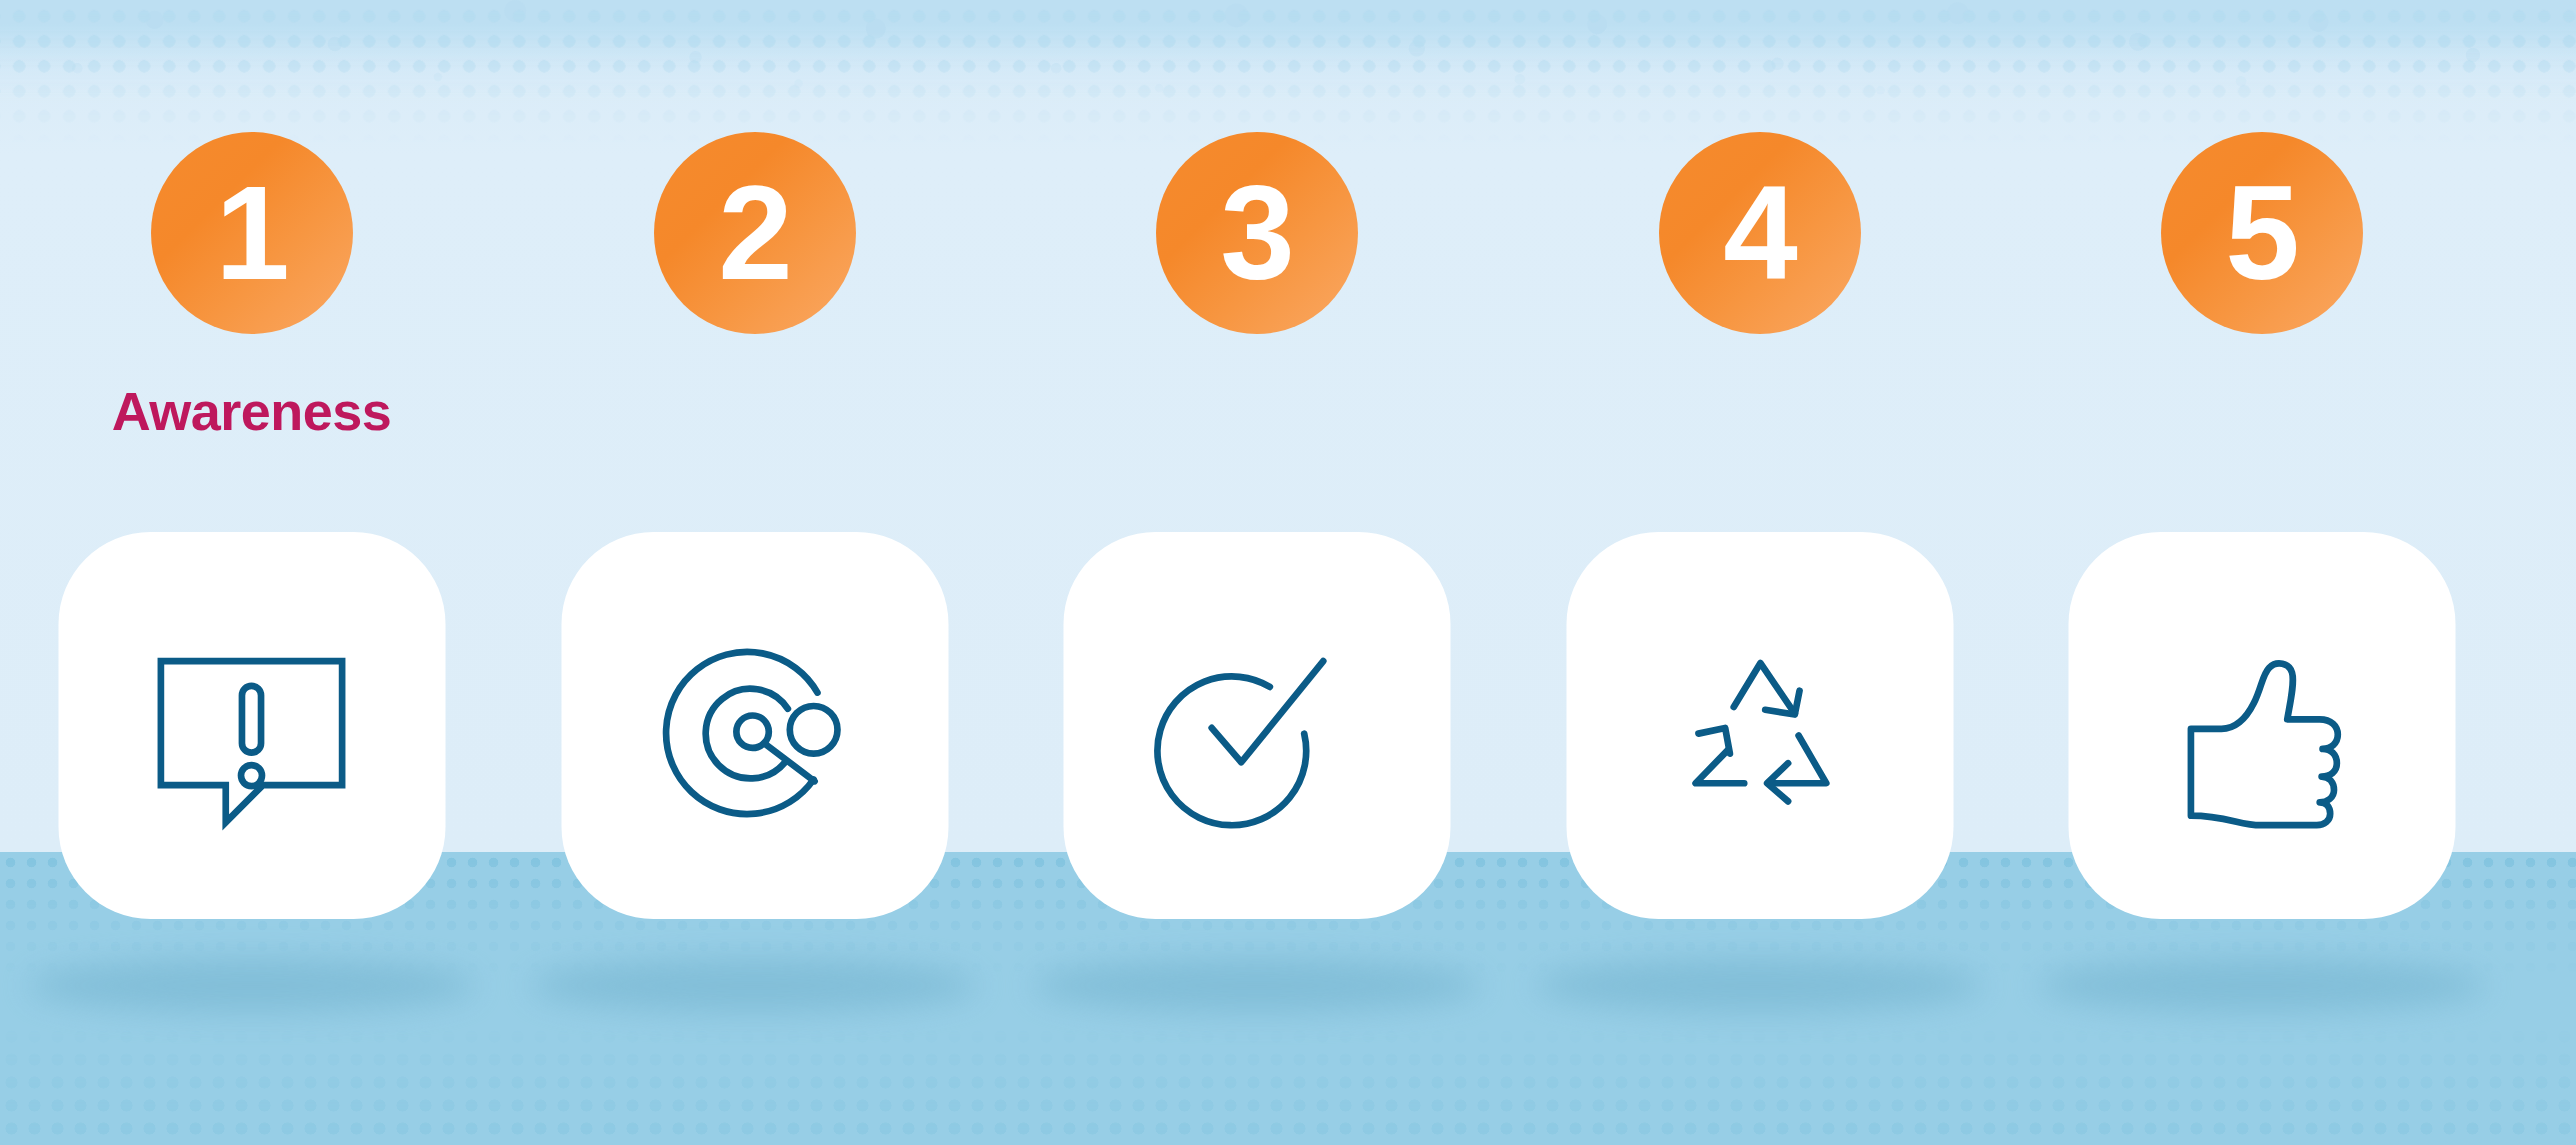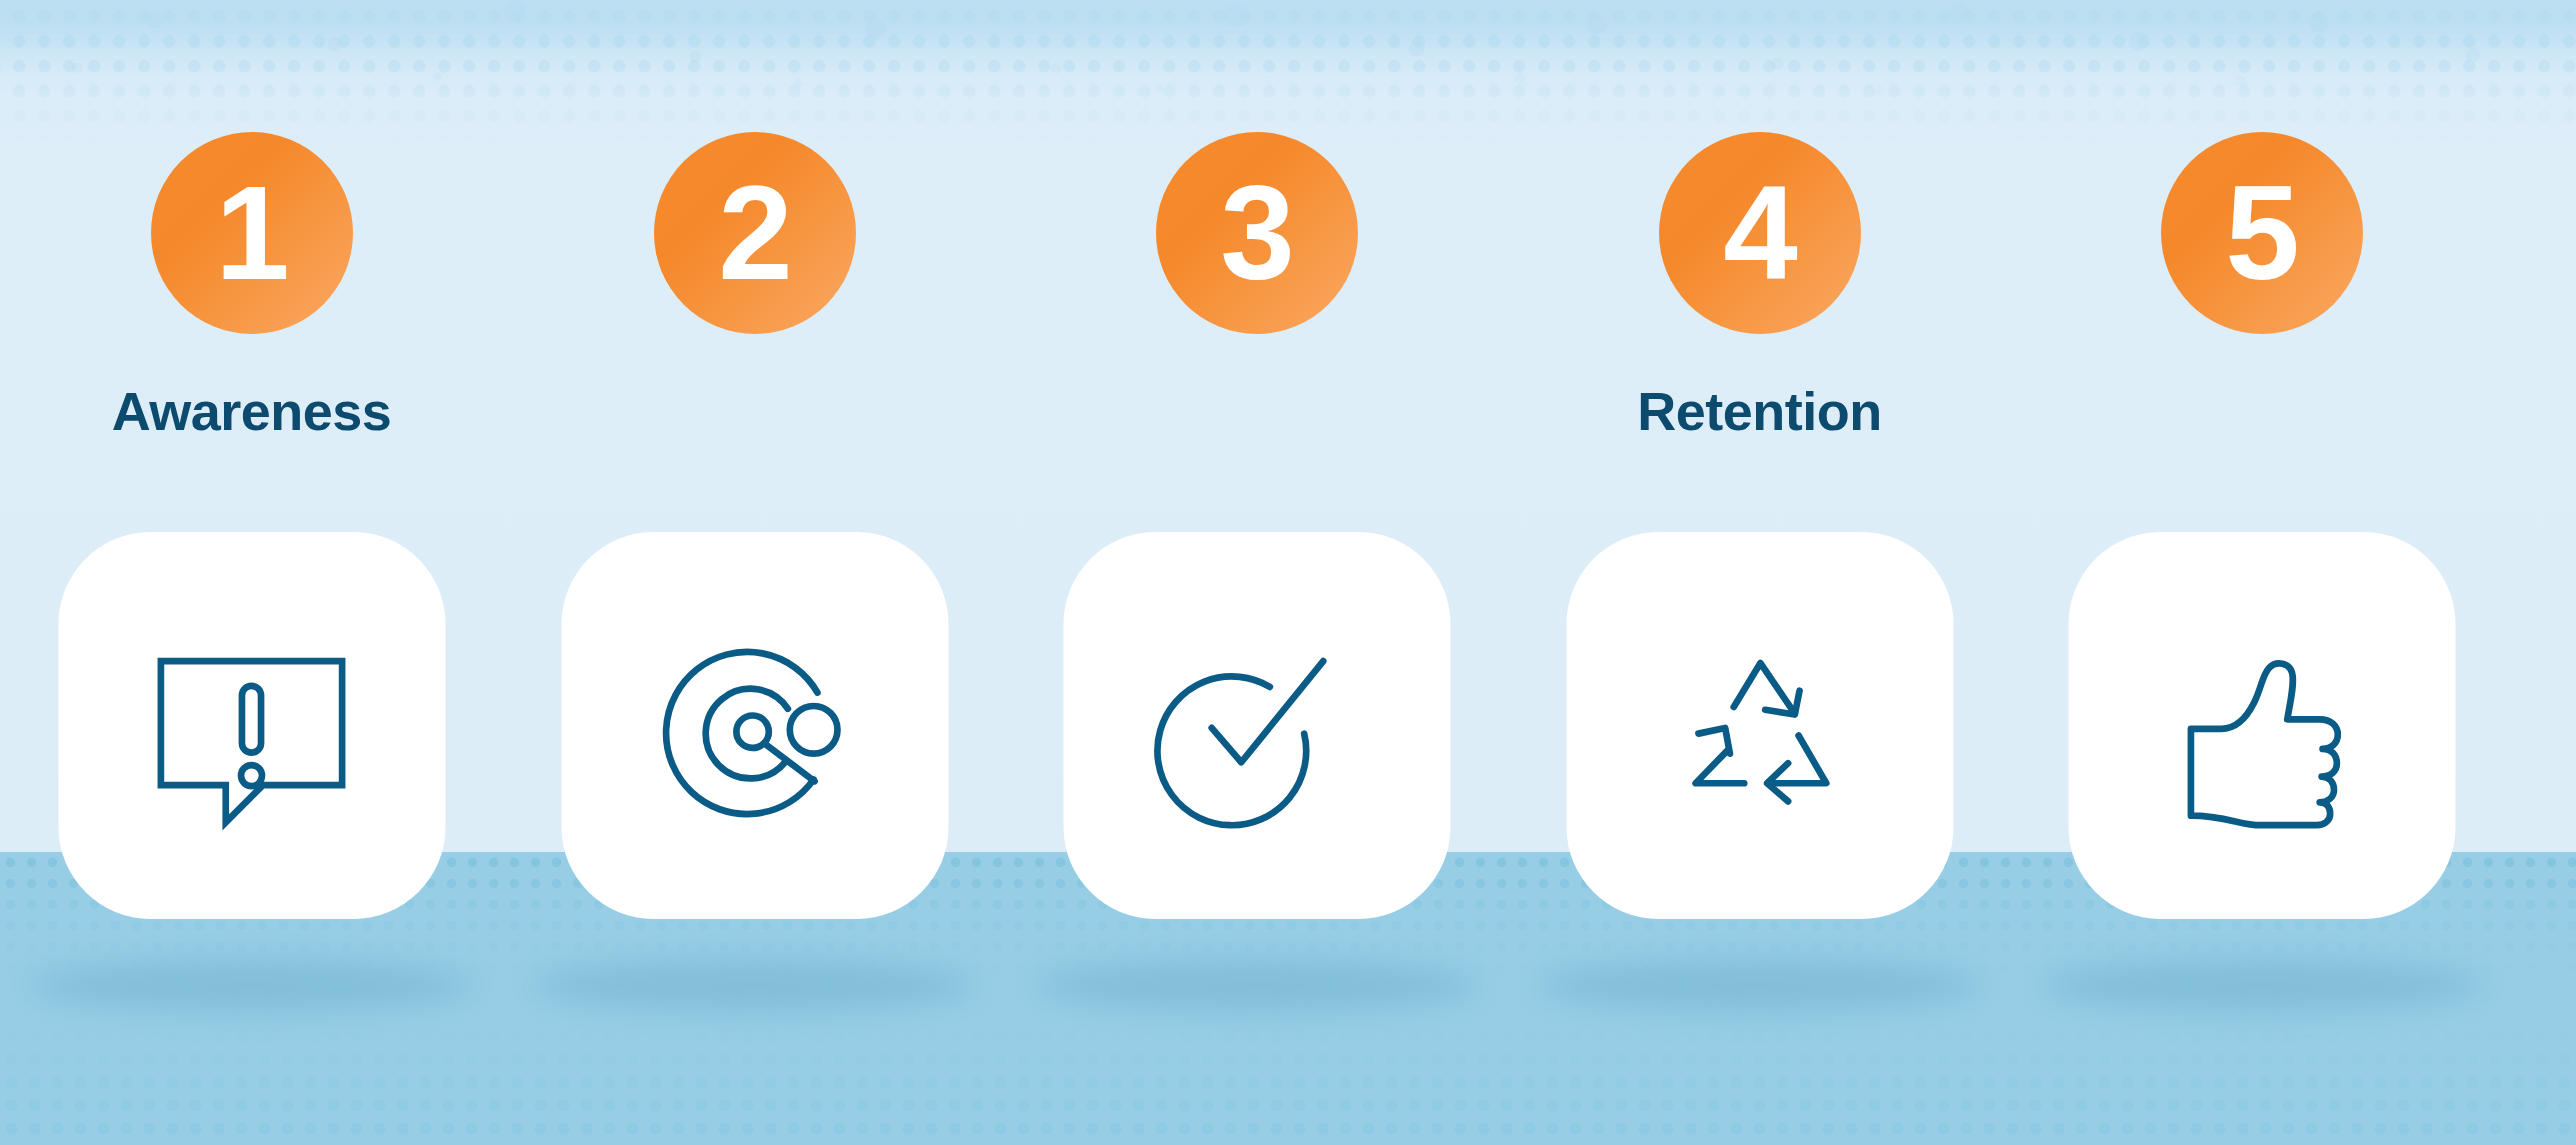--- a/index.html
+++ b/index.html
@@ -150,21 +150,21 @@
     -webkit-user-select: none;
     user-select: none;
   }
 
   .step-label {
     position: absolute;
     left: 0;
     top: 380px;
     width: 503px;
     text-align: center;
-    color: #0c4a6e;
+    color: #be185d;
     font-family: "Liberation Sans", sans-serif;
     font-size: 54px;
     font-weight: bold;
     letter-spacing: -0.5px;
     white-space: nowrap;
   }
 
   .icon-card {
     position: absolute;
     left: 50%;
@@ -270,21 +270,20 @@
             <path class="icon-stroke" d="M83 132 L114 168 L200 62"></path>
           </svg>
         </span>
       </div>
     </div>
 
     <div class="step" style="left:1508px">
       <div class="num-circle">
         <span class="num">4</span>
       </div>
-      <div class="step-label">Retention</div>
       <div class="icon-card">
         <span>
           <svg viewBox="0 0 260 260" aria-hidden="true">
 
             <path class="icon-stroke" d="M103 110 L131 64 L167 117"></path>
             <path class="icon-stroke" d="M136 113 L167 118 L172 93"></path>
 
             <path class="icon-stroke" d="M97 155 L63 190 L114 190"></path>
             <path class="icon-stroke" d="M66 138 L94 132 L99 159"></path>
 

